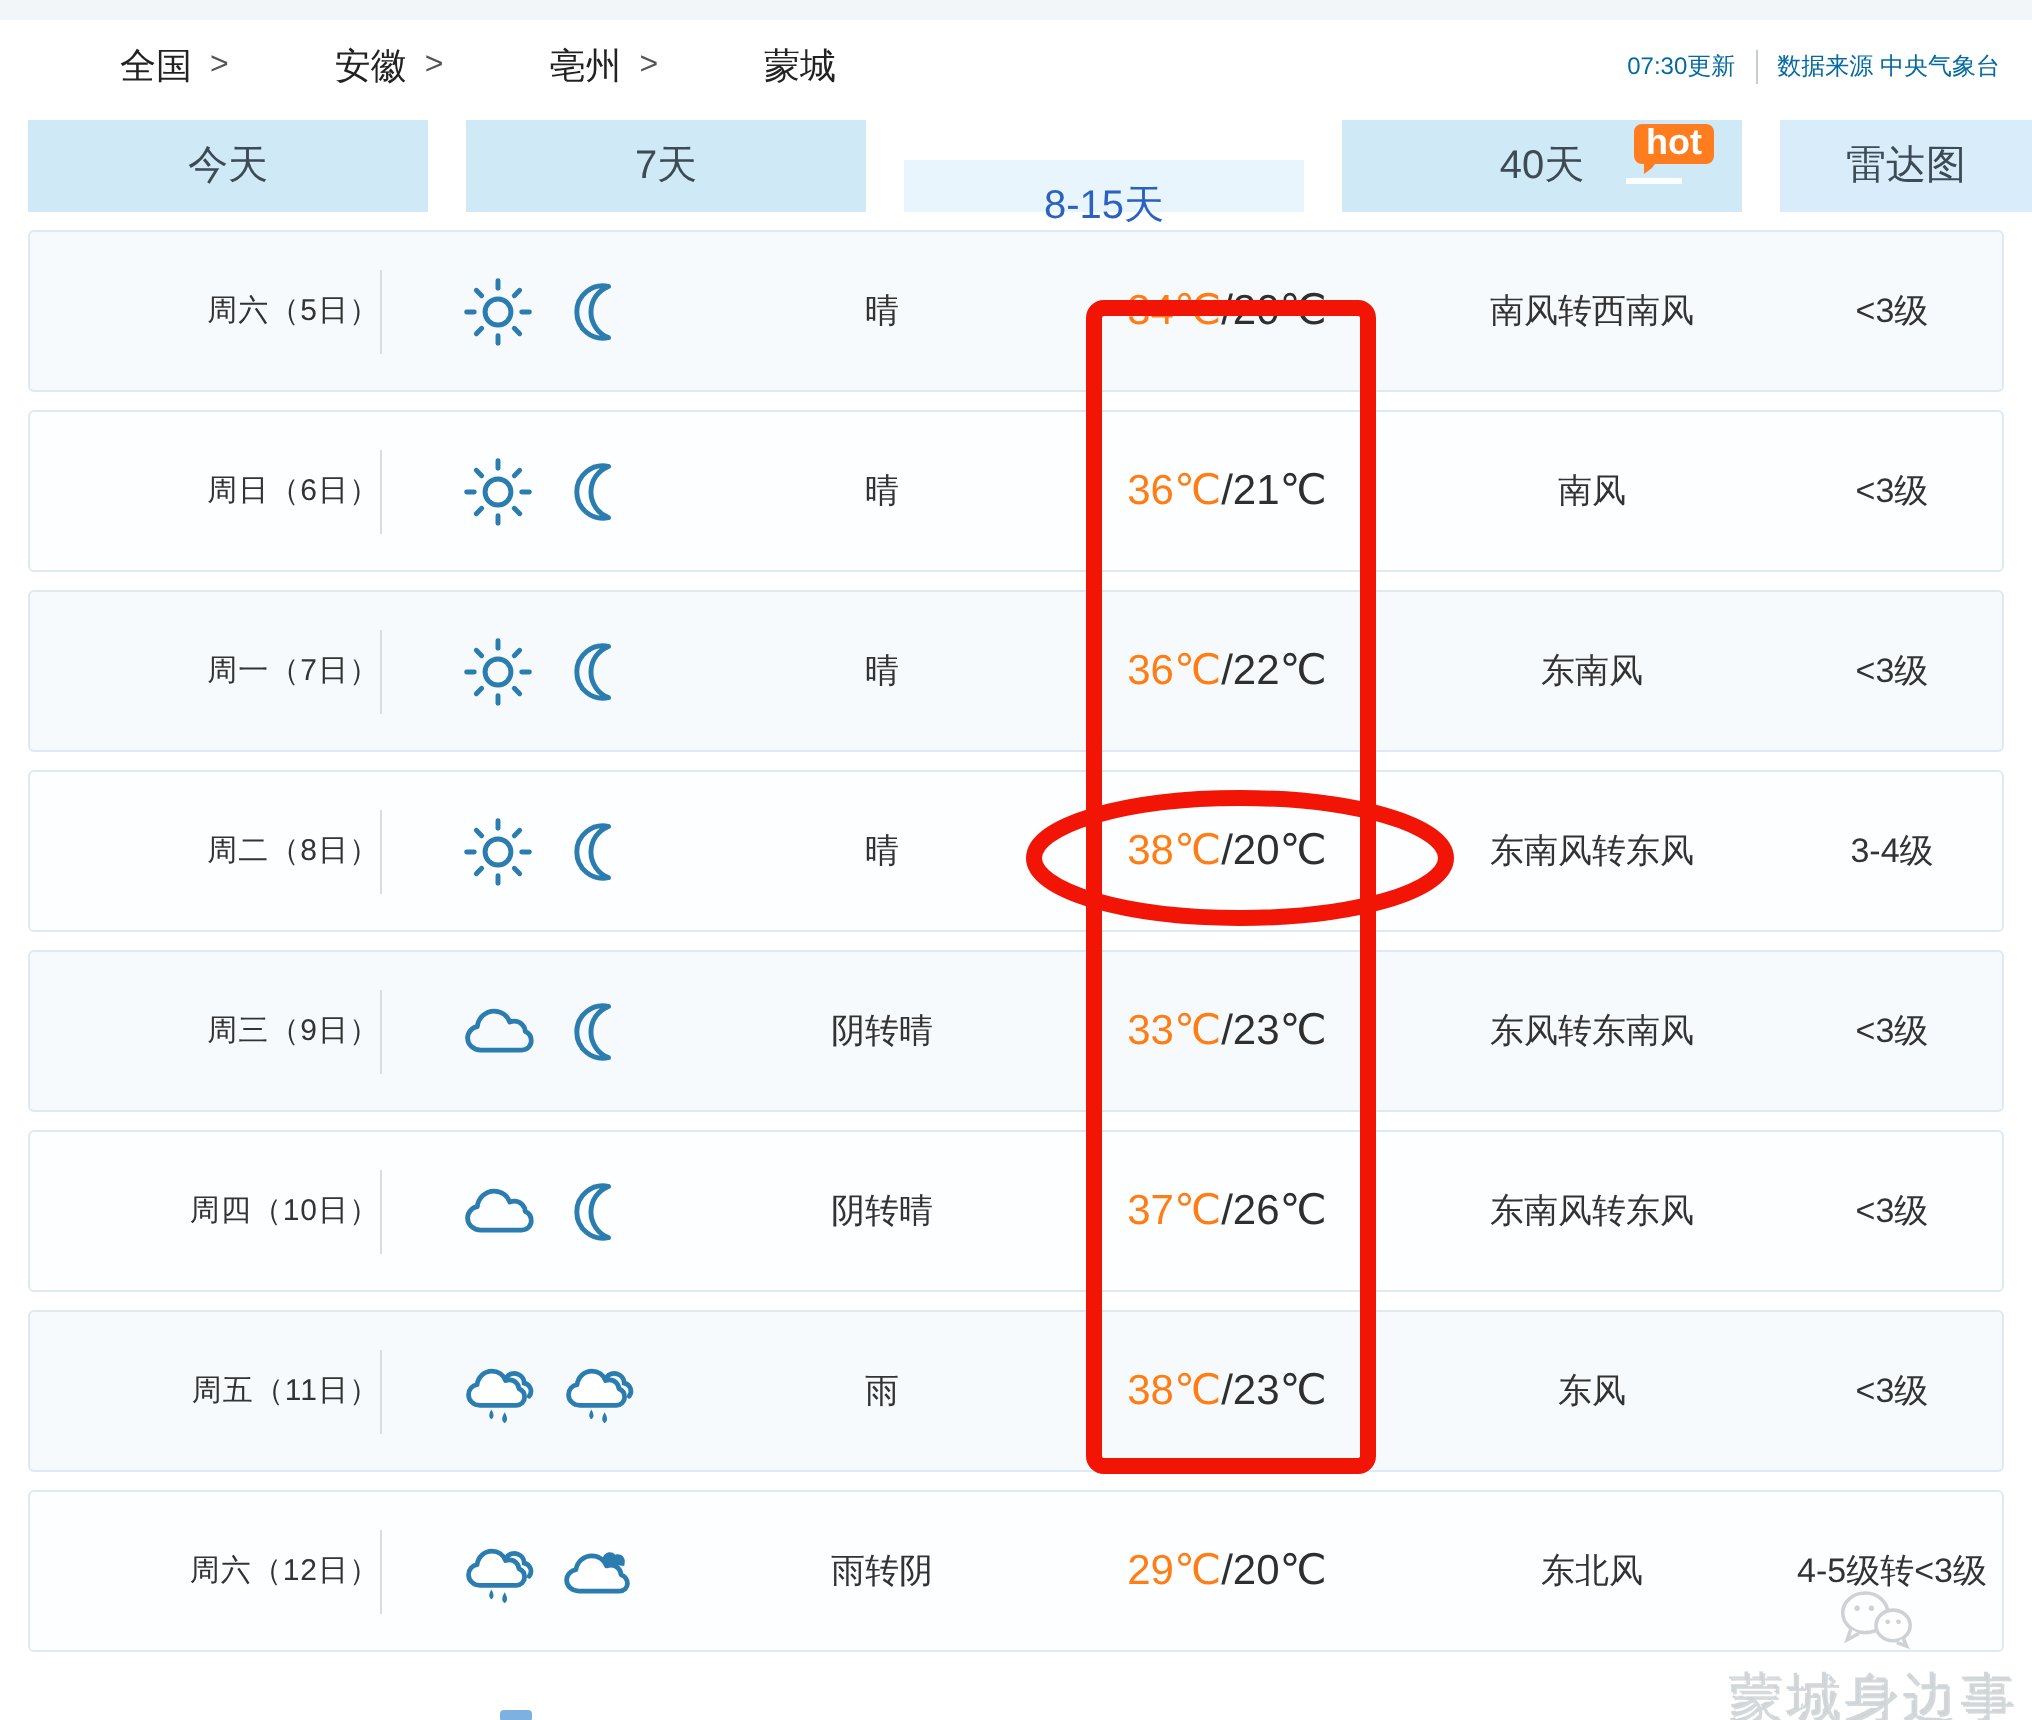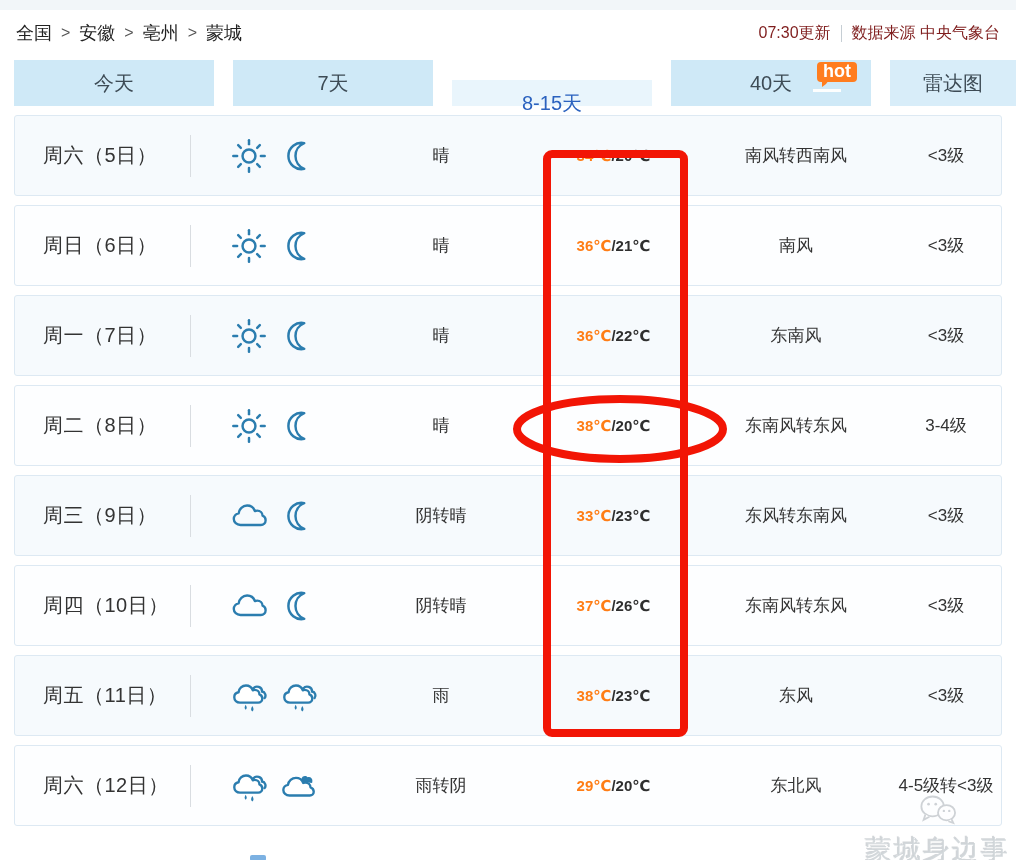--- a/index.html
+++ b/index.html
@@ -3,47 +3,47 @@
 <meta charset="utf-8">
 <style>
   * { margin:0; padding:0; box-sizing:border-box; }
   body { font-family:"Liberation Sans","DejaVu Sans",sans-serif; background:#fff; }
   .page { position:relative; width:1016px; height:860px; background:#fff; overflow:hidden; }
 
   .top-strip { height:10px; background:#f2f6f9; }
 
   .topbar { display:flex; justify-content:space-between; align-items:center; padding:11px 16px 7px 16px; }
   .breadcrumb { font-size:18px; color:#222; display:flex; align-items:center; }
-  .breadcrumb .crumb { color:#222; cursor:pointer; }
+  .breadcrumb .crumb { color:#222; cursor:pointer;margin-left:44px; }
   .breadcrumb .sep { color:#555; margin:0 9px; font-size:16px; }
-  .meta { display:flex; align-items:center; font-size:16px; color:#7f1d1d; }
+  .meta { display:flex; align-items:center; font-size:12px; color:#0369a1; }
   .meta-divider { width:1px; height:17px; background:#c6ced4; margin:0 10px; }
 
   .tabs { display:flex; gap:19px; margin:8px 0 0 14px; height:46px; }
   .tab { width:200px; text-align:center; line-height:46px; font-size:20px; color:#3d4b55;
          background:#cfe9f7; cursor:pointer; position:relative; }
   .tab.light { background:#e9f5fc; color:#2b62bf;margin-top:20px; }
   .tab.radar { background:#d8edf9; flex:1; width:auto; }
   .hot-badge { position:absolute; top:2px; right:14px; background:#ff7d1f; color:#fff;
                font-size:18px; font-weight:bold; line-height:15px; padding:2px 6px 3px;
                border-radius:4px; }
   .hot-badge::after { content:""; position:absolute; left:5px; bottom:-5px;
                border:3px solid transparent; border-top:4px solid #ff7d1f; border-left:4px solid #ff7d1f; }
   .hot-underline { position:absolute; right:30px; top:29px; width:28px; height:3px; background:#fdfefe; }
 
   .rows { margin-top:9px; }
   .row { height:81px; margin:0 14px 9px 14px; border:1px solid #dde9f3; border-radius:3px;
          display:flex; align-items:center; background:#fdfeff; font-size:17px; color:#333; }
   .row:nth-child(odd) { background:#f6fafd; }
-  .c-day { width:175px; padding-left:28px; font-size:20px; letter-spacing:0.5px; }
+  .c-day { width:175px; padding-left:28px; font-size:15px; letter-spacing:0.5px;text-align:right; }
   .vdiv { width:1px; height:42px; background:#d9dde1; }
   .c-icons { width:165px; display:flex; justify-content:center; align-items:center; gap:12px; }
   .icon svg { width:38px; height:38px; display:block; }
   .c-weather { width:170px; text-align:center; }
-  .c-temp { width:175px; text-align:center; font-size:15px; color:#2f2f2f;font-weight:bold; }
+  .c-temp { width:175px; text-align:center; font-size:21px; color:#2f2f2f; }
   .c-temp .hi { color:#ff7d15; }
   .c-wind { width:190px; text-align:center; }
   .c-level { flex:1; text-align:center; }
 
   .annotation { position:absolute; left:0; top:0; width:1016px; height:860px;
                 pointer-events:none; z-index:6; }
 
   .watermark { position:absolute; right:6px; top:792px; display:flex; align-items:center;
                gap:4px; z-index:5;flex-direction:column; }
   .wm-logo { width:40px; height:36px; opacity:0.55; }

